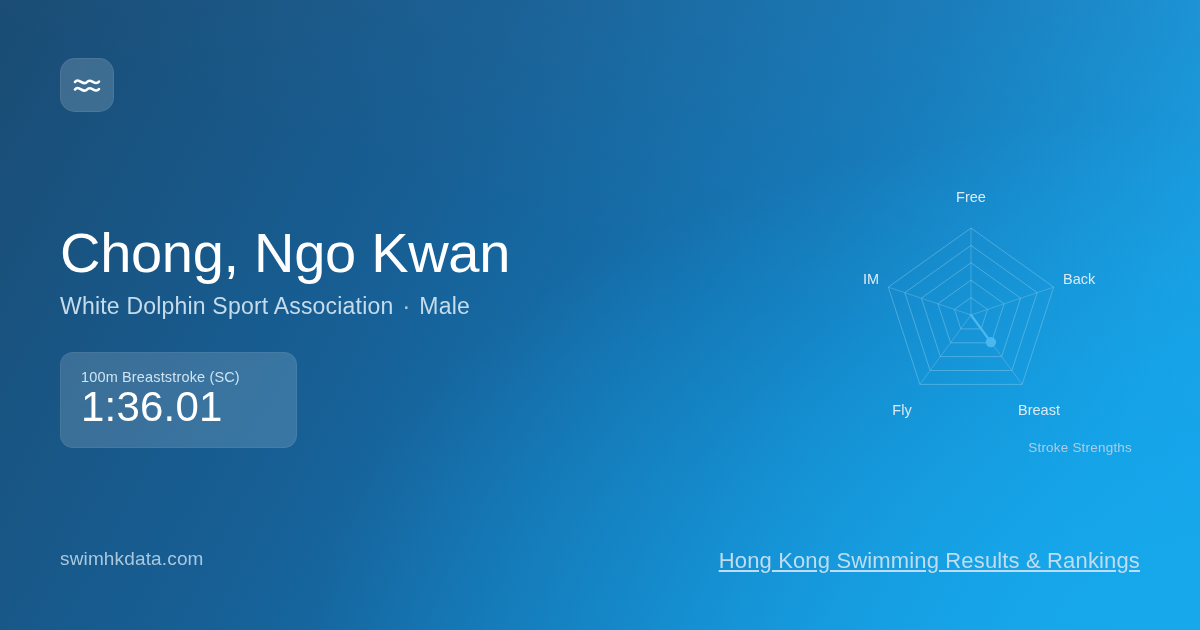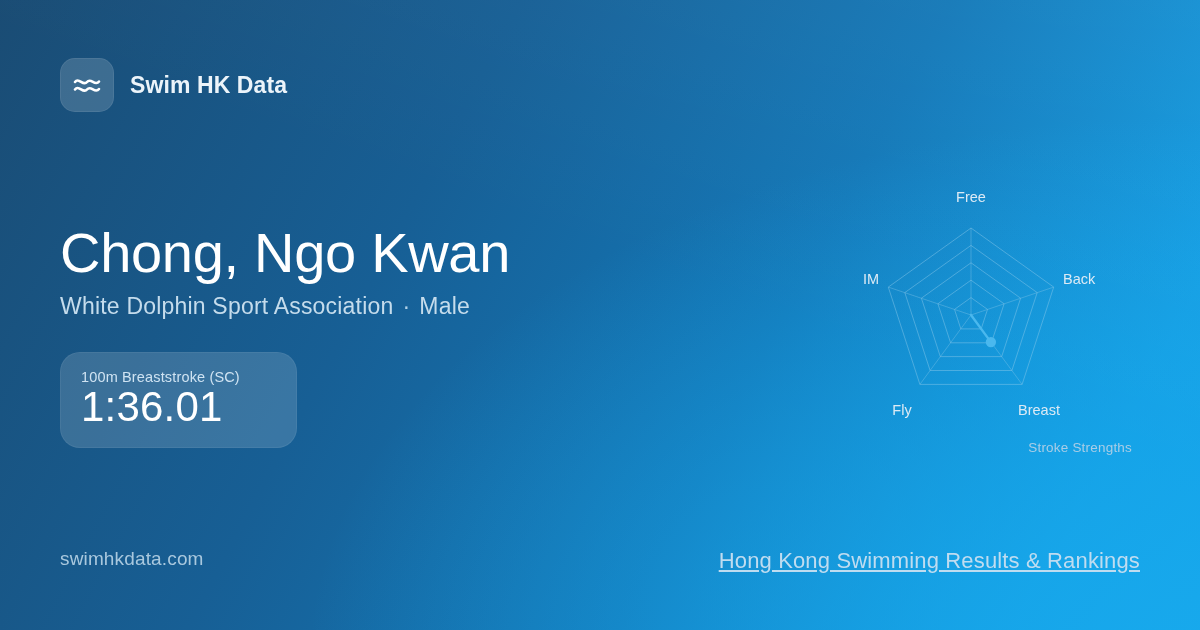--- a/index.html
+++ b/index.html
@@ -77,21 +77,21 @@
     white-space: nowrap;
   }
   .meta-sep { padding: 0 9px; color: #b2d2e8; }
 
   
   .stat-card {
     left: 60px;
     top: 352px;
     width: 195px;
     padding: 16px 20px 18px 20px;
-    border-radius: 20px;
+    border-radius: 13px;
     background: rgba(255,255,255,0.15);
     border: 1px solid rgba(255,255,255,0.06);
   }
   .stat-label {
     font-size: 14.5px;
     color: #cfe3f2;
     letter-spacing: 0.15px;
     white-space: nowrap;
   }
   .stat-value {
@@ -144,21 +144,20 @@
 
 <div id="og-card">
 
   <div class="layer brand">
     <div class="brand-mark">
       <svg width="30" height="22" viewBox="0 0 30 22" aria-hidden="true">
         <path d="M3 8 C7 2.5, 11 13, 15 8 C19 3, 23 13, 27 7.5" fill="none" stroke="#ffffff" stroke-width="2.6" stroke-linecap="round" stroke-linejoin="round"></path>
         <path d="M3 15.5 C7 10, 11 20.5, 15 15.5 C19 10.5, 23 20.5, 27 15" fill="none" stroke="#ffffff" stroke-width="2.6" stroke-linecap="round" stroke-linejoin="round"></path>
       </svg>
     </div>
-    <div class="brand-name">Swim HK Data</div>
   </div>
 
   <div class="layer hero">
     <div class="athlete-name">Chong, Ngo Kwan</div>
     <div class="athlete-meta">
       <span>White Dolphin Sport Association</span><span class="meta-sep">·</span><span>Male</span>
     </div>
   </div>
 
   <div class="layer stat-card">

